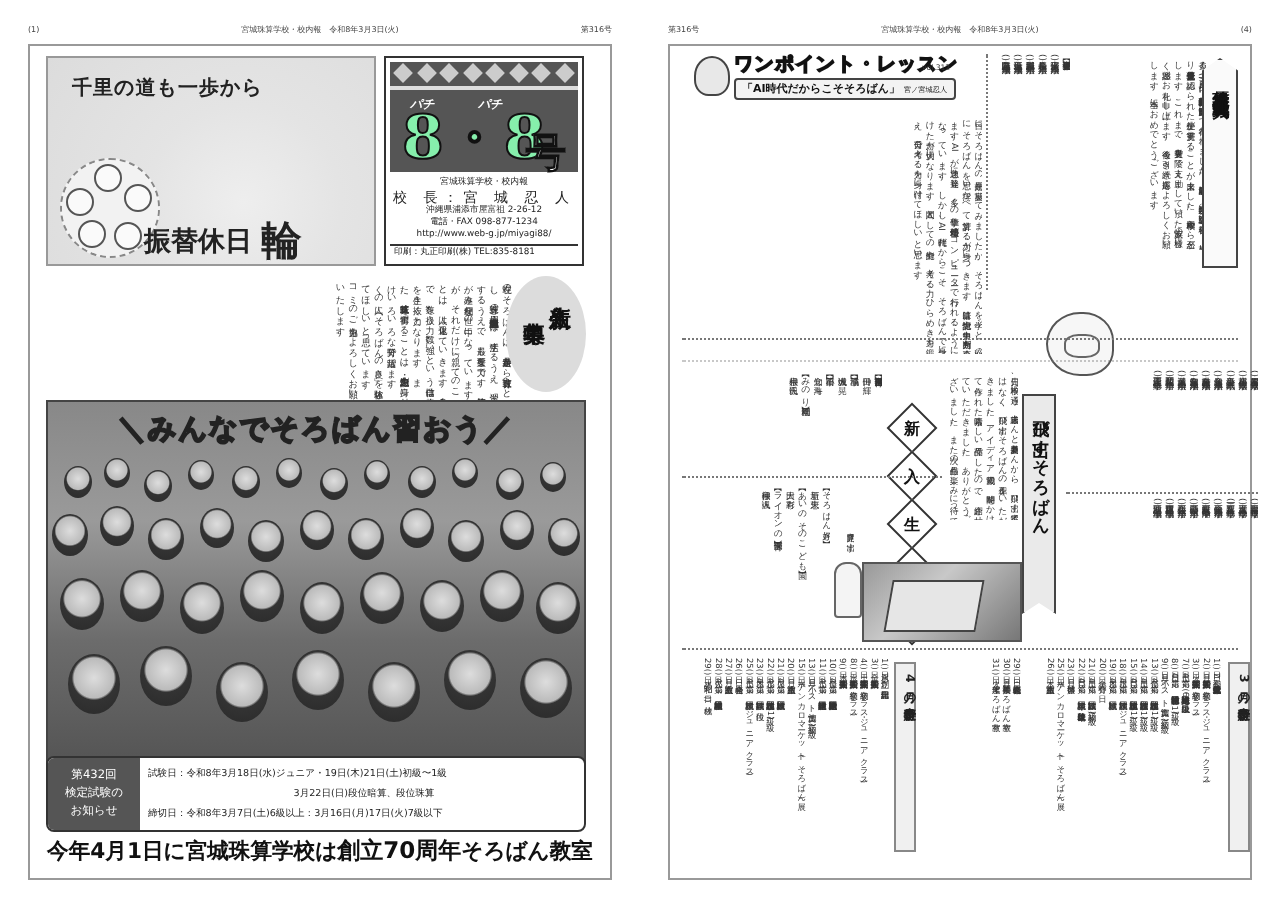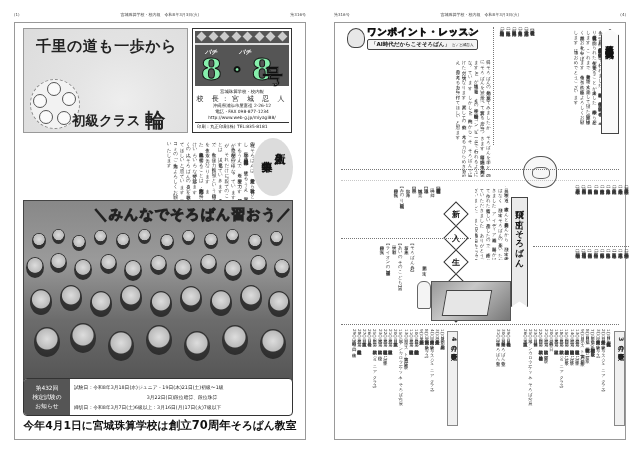--- a/index.html
+++ b/index.html
@@ -13,21 +13,21 @@
   .hdr { position: absolute; top: 12px; left: 14px; right: 14px; height: 8px; font-size: 4px; color: #444; }
   .hdr .l { position: absolute; left: 0; }
   .hdr .c { position: absolute; left: 0; right: 0; text-align: center; }
   .hdr .r { position: absolute; right: 0; }
 
   .frame { position: absolute; top: 22px; left: 14px; right: 14px; bottom: 13px; border: 1px solid #999; }
 
   
   .slogan { position: absolute; left: 8px; top: 5px; width: 165px; height: 105px; border: 1px solid #999;
     background: radial-gradient(circle at 60% 70%, #eee 0, #e4e4e4 40%, #dcdcdc 100%); }
-  .slogan .t1 { position: absolute; left: 12px; top: 8px; font-weight: bold; font-size: 15px; color: #222; letter-spacing: 0.5px; }
+  .slogan .t1 { position: absolute; left: 12px; top: 8px; font-weight: bold; font-size: 10px; color: #222; letter-spacing: 0.5px; }
   .slogan .t2 { position: absolute; left: 8px; top: 29px; font-weight: bold; font-size: 13.5px; color: #222; }
   .slogan .t3 { position: absolute; left: 64px; top: 55px; font-weight: bold; font-size: 13.5px; color: #222; }
   .slogan .t4 { position: absolute; left: 48px; top: 78px; font-weight: bold; font-size: 13.5px; color: #222; }
   .slogan .t4 .big { font-size: 20px; vertical-align: -2px; }
   .kids-circle { position: absolute; left: 6px; top: 50px; width: 50px; height: 50px; border-radius: 50%;
     border: 1px dashed #888; background: #f2f2f2; }
   .kids-circle span { position: absolute; width: 14px; height: 14px; border-radius: 50%; background: #fafafa; border: 1px solid #555; }
 
   .masthead { position: absolute; left: 177px; top: 5px; width: 100px; height: 105px; border: 1px solid #333; background: #fff; }
   .abacus { position: absolute; left: 2px; top: 2px; right: 2px; height: 55px; background: #555; }
@@ -43,21 +43,21 @@
   .printer { position: absolute; left: 2px; right: 2px; bottom: 2px; height: 8px; border-top: 1px solid #333; font-size: 4.4px; line-height: 8px; text-align: left; padding-left: 2px; }
 
   .body-text { position: absolute; left: 8px; top: 116px; width: 232px; height: 58px; writing-mode: vertical-rl;
     font-size: 4.6px; line-height: 6.4px; color: #333; column-fill: auto; }
   .recruit-badge { position: absolute; left: 238px; top: 115px; width: 40px; height: 58px; border-radius: 50%;
     background: #dcdcdc; }
   .recruit-badge span { position: absolute; font-weight: bold; font-size: 11px; color: #111; writing-mode: vertical-rl; }
 
   .photo-box { position: absolute; left: 8px; top: 177px; width: 270px; height: 200px; border: 1px solid #444;
     background: linear-gradient(180deg, #888 0%, #9a9a9a 30%, #6c6c6c 60%, #4e4e4e 100%); overflow: hidden; }
-  .photo-title { position: absolute; left: 0; right: 0; top: 5px; text-align: right; font-weight: bold; font-size: 14px; color: #fff;
+  .photo-title { position: absolute; left: 0; right: 0; top: 5px; text-align: center; font-weight: bold; font-size: 14px; color: #fff;
     -webkit-text-stroke: 1px #222; letter-spacing: 1px; }
   .crowd { position: absolute; left: 0; right: 0; top: 26px; bottom: 0; }
   .crowd i { position: absolute; border-radius: 50%; background: radial-gradient(circle at 50% 40%, #ddd 0, #bbb 45%, #333 50%, #2a2a2a 100%); }
 
   .exam { position: absolute; left: 8px; top: 355px; width: 270px; height: 38px; border: 1px solid #333; border-radius: 4px; background: #fff; }
   .exam .tag { position: absolute; left: 0; top: 0; bottom: 0; width: 46px; background: #555; color: #fff; font-size: 5.8px;
     line-height: 9px; text-align: center; padding-top: 5px; border-radius: 3px 0 0 3px; }
   .exam .lines { position: absolute; left: 50px; right: 2px; top: 4px; font-size: 4.8px; line-height: 10px; color: #222; }
   .exam .lines .center { text-align: center; }
   .anniv { position: absolute; left: 0; right: 0; top: 395px; text-align: center; font-size: 10.8px; font-weight: bold; color: #111; }
@@ -113,21 +113,21 @@
     <div class="slogan">
       <div class="kids-circle">
         <span style="left:2px;top:14px"></span>
           <span style="left:16px;top:2px"></span>
           <span style="left:31px;top:12px"></span>
         <span style="left:8px;top:30px"></span>
           <span style="left:26px;top:31px"></span>
       </div>
       <div class="t1">千里の道も一歩から</div>
       <div class="t4">
-        <span>初級クラス</span>
+        <span>振替休日</span>
         <span class="big">輪</span>
       </div>
     </div>
 
     <div class="masthead">
       <div class="abacus">
         <div class="beads">
             <i></i>
             <i></i>
             <i></i>

